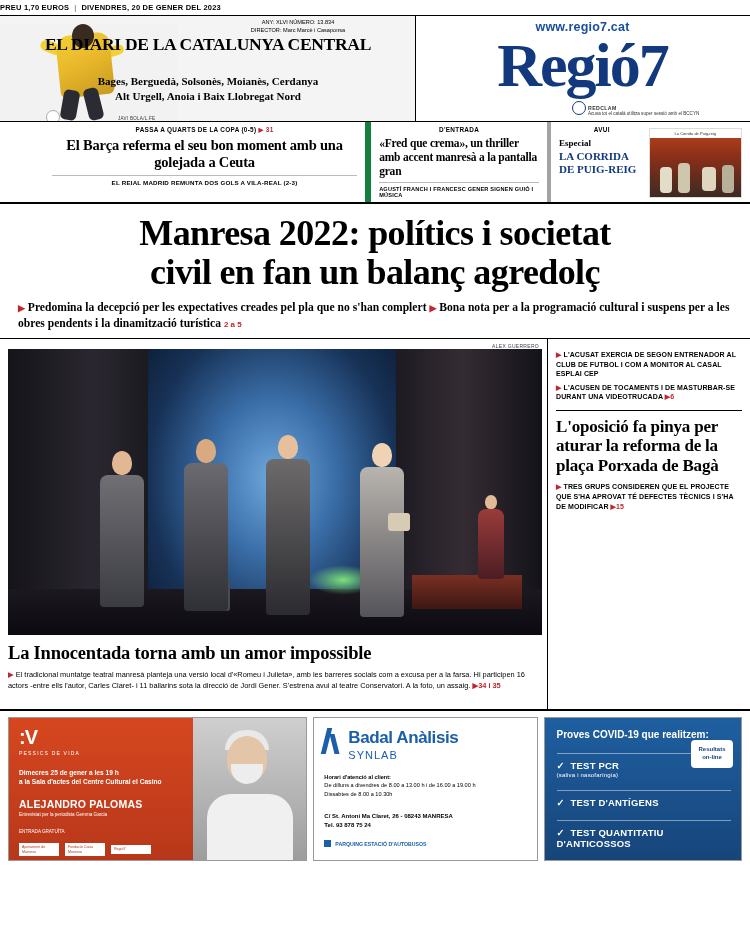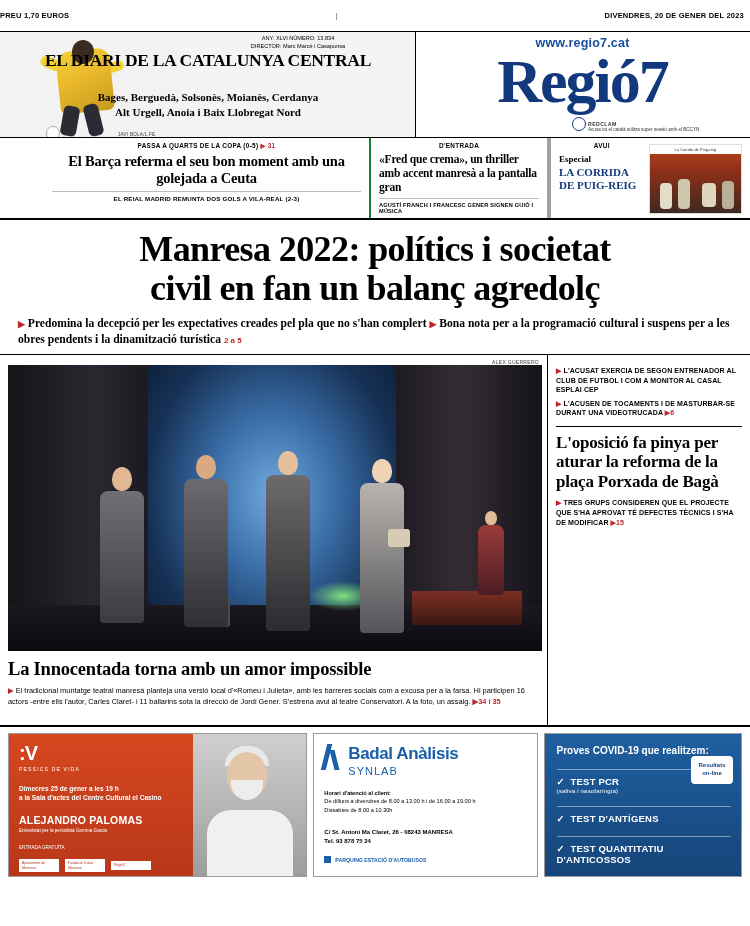--- a/index.html
+++ b/index.html
@@ -8,26 +8,26 @@
     height: 926px;
     background: #ffffff;
     font-family: "Liberation Serif", serif;
     color: #000;
     overflow: hidden;
   }
   .page { width: 750px; height: 926px; position: relative; background:#fff; }
 
   
   .topbar {
-    height: 32px;
+    height: 16px;
     border-bottom: 1px solid #000;
     display: flex;
     align-items: center;
-    justify-content: space-between;
-    padding-right: 6px;
+    justify-content: flex-start;
+    padding-right: 14px;
     font-size: 7.5px;
     letter-spacing: .2px;
     font-family: "Liberation Sans", sans-serif;
   }
   .topbar .price { font-weight: 700; }
   .topbar .sep { margin: 0 5px; color:#555; }
   .topbar .date { font-weight: 700; }
 
   
   .masthead {
@@ -141,21 +141,21 @@
     width: 14px; height: 14px; border: 1px solid #12397d; border-radius: 50%;
   }
 
   
   .teasers {
     height: 82px;
     display: flex;
     border-bottom: 2px solid #000;
   }
   .tz { position: relative; padding: 4px 8px 0 8px; }
-  .tz-1 { width: 356px; border-right: 2px solid #15803d; margin-left: 44px; }
+  .tz-1 { width: 356px; border-right: 6px solid #15803d; margin-left: 44px; }
   .tz-2 { width: 195px; border-right: 4px solid #a3a3a3; }
   .tz-3 { width: 199px; display:flex; }
   .kicker {
     font-family: "Liberation Sans", sans-serif;
     font-size: 6.4px; font-weight: 700; letter-spacing: .3px;
     text-align: center; margin-bottom: 3px;
   }
   .kicker .tri { color: #c0272d; }
   .tz-head {
     text-align: center;

